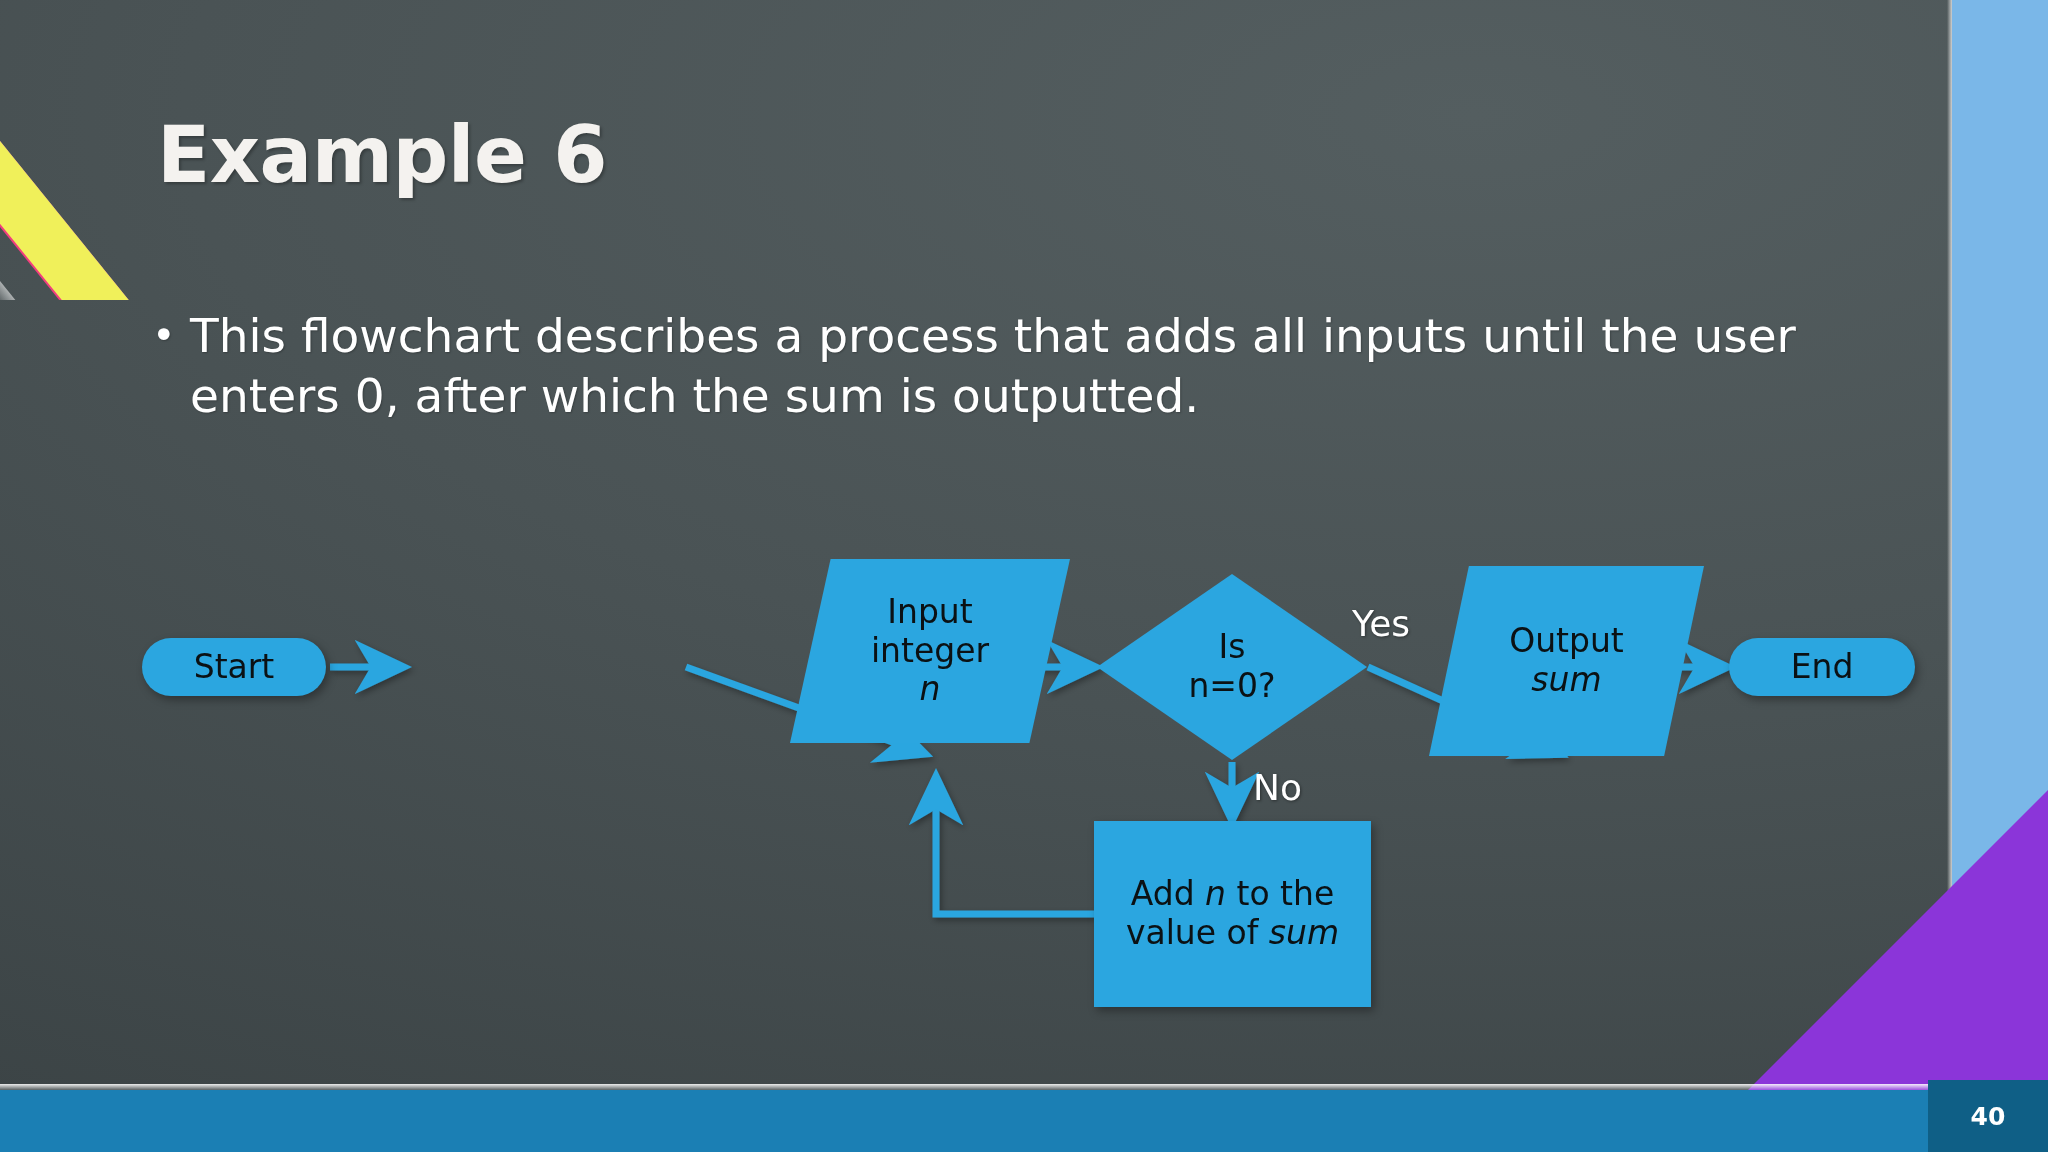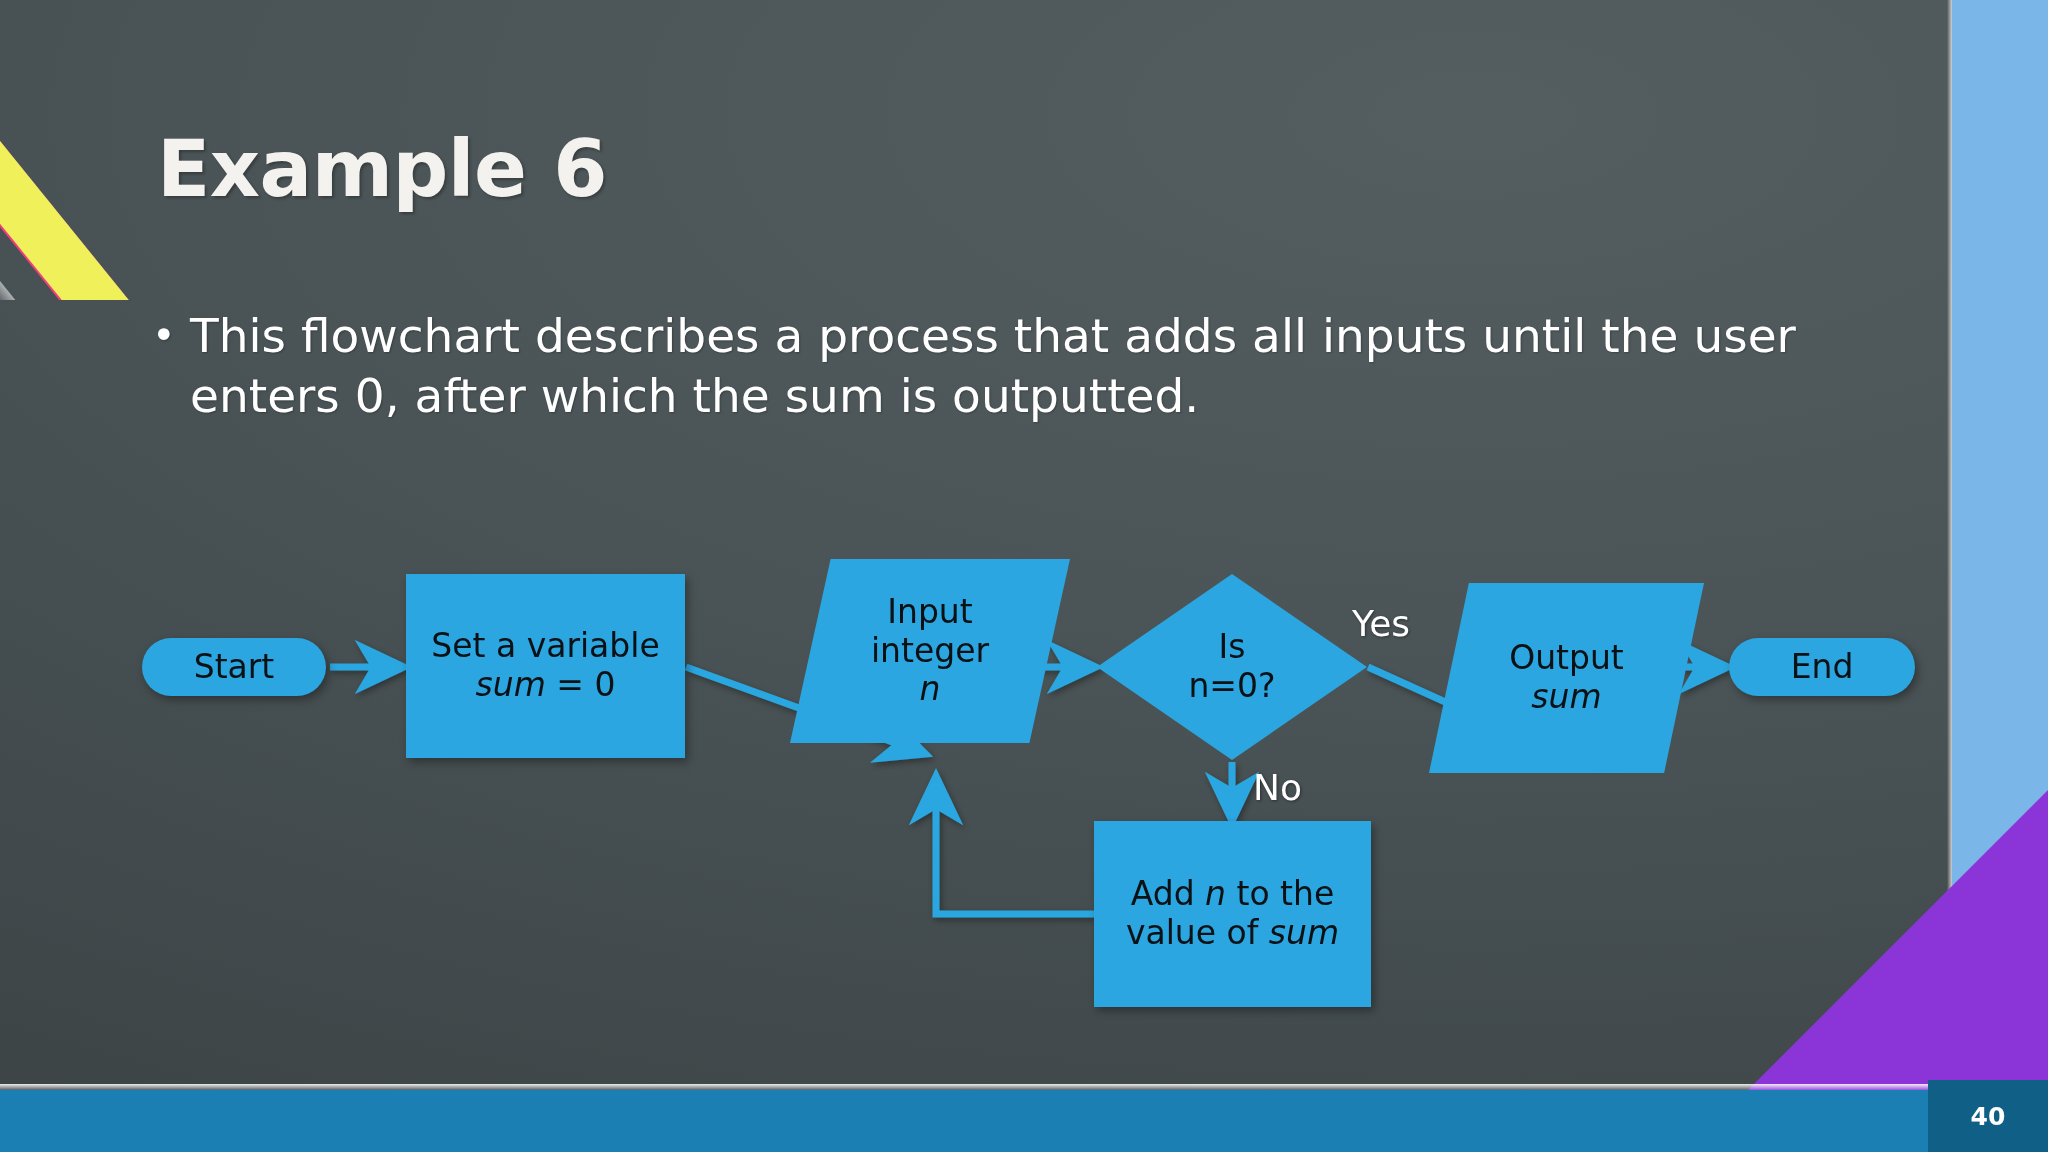--- a/index.html
+++ b/index.html
@@ -91,21 +91,20 @@
   
   .title {
     position: absolute;
     left: 157px;
     top: 110px;
     font-size: 78px;
     font-weight: bold;
     color: #f4f2ef;
     letter-spacing: -0.5px;
     text-shadow: 2px 2px 3px rgba(0,0,0,0.28);
-    margin-top: 14px;
   }
 
   
   .body-block {
     position: absolute;
     left: 152px;
     top: 306px;
     width: 1710px;
     color: #ffffff;
     font-size: 47px;
@@ -163,21 +162,21 @@
     width: 280px; height: 184px;
     clip-path: polygon(14.5% 0%, 100% 0%, 85.5% 100%, 0% 100%);
     padding: 0 26px;
   }
   .n-decision {
     left: 1097px; top: 574px;
     width: 270px; height: 186px;
     clip-path: polygon(50% 0%, 100% 50%, 50% 100%, 0% 50%);
   }
   .n-output {
-    left: 1429px; top: 583px;
+    left: 1429px; top: 566px;
     width: 275px; height: 190px;
     clip-path: polygon(14.5% 0%, 100% 0%, 85.5% 100%, 0% 100%);
     padding: 0 26px;
   }
   .n-end {
     left: 1729px; top: 638px;
     width: 186px; height: 58px;
     border-radius: 29px;
   }
   .n-add {
@@ -300,26 +299,20 @@
         <line x1="1232" y1="762" x2="1232" y2="815" marker-end="url(#arw)"></line>
 
         <path d="M1094,914 L936,914 L936,782" marker-end="url(#arw)"></path>
       </g>
     </svg>
 
     <div class="node n-start">
       <span>Start</span>
     </div>
 
-    <div class="node n-setvar">
-      <div>
-        <div>Set a variable</div>
-        <div><em>sum</em><span> = 0</span></div>
-      </div>
-    </div>
 
     <div class="node n-input">
       <div>
         <div>Input</div>
         <div>integer</div>
         <div><em>n</em></div>
       </div>
     </div>
 
     <div class="node n-decision">

